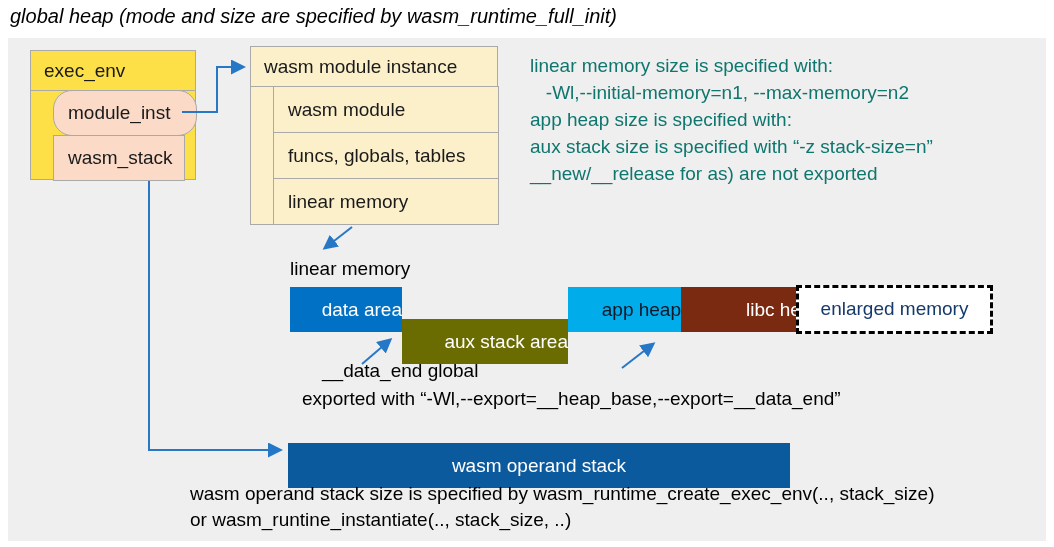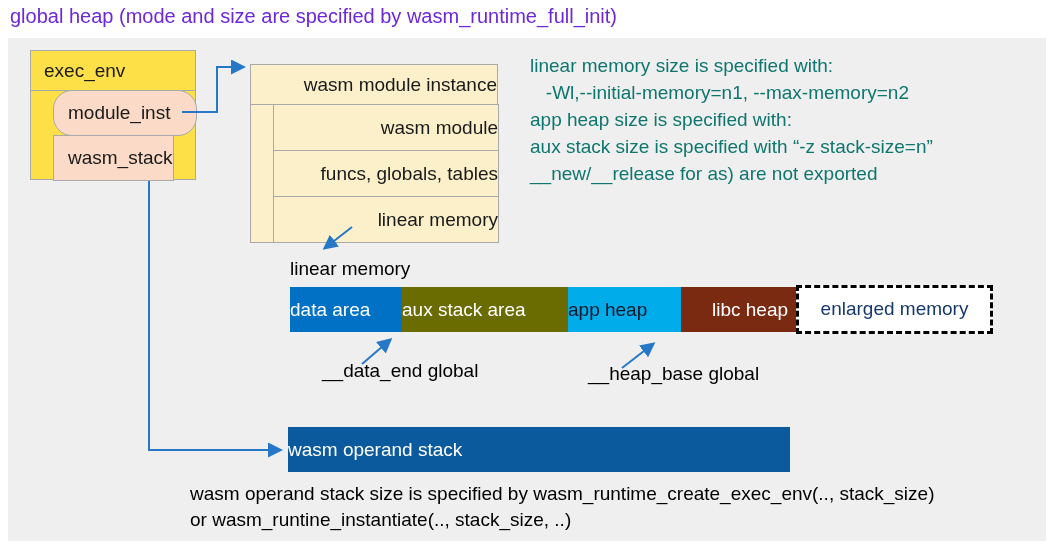--- a/index.html
+++ b/index.html
@@ -1,104 +1,104 @@
 <!DOCTYPE html>
 <html><head>
 <meta charset="utf-8">
 <style>
   html,body{margin:0;padding:0;background:#ffffff;}
   #canvas{
     position:relative;width:1054px;height:547px;background:#ffffff;
     font-family:"Liberation Sans", sans-serif;color:#1a1a1a;overflow:hidden;
   }
-  .page-title{position:absolute;left:10px;top:5px;font-size:20px;color:#6d28d9;white-space:pre;}
+  .page-title{position:absolute;left:10px;top:5px;font-size:20px;color:#000000;white-space:pre;font-style:italic;}
   .panel{position:absolute;left:8px;top:38px;width:1038px;height:503px;background:#efefef;}
 
   
   .struct{position:absolute;border:1px solid #a9a9a9;box-sizing:border-box;}
   .struct.pink{background:#fde047;}
   .struct.cream{background:#fcf0cb;}
   .struct-title{position:absolute;left:0;top:0;right:0;height:40px;line-height:40px;
     padding-left:13px;font-size:19px;border-bottom:1px solid #a9a9a9;box-sizing:border-box;white-space:nowrap;}
   .struct-row{position:absolute;border:1px solid #a9a9a9;box-sizing:border-box;
     font-size:19px;white-space:nowrap;padding-left:14px;}
   .pink .struct-row{background:#fbdbc8;}
   .cream .struct-row{background:#fcf0cb;}
 
   
   .notes-right{position:absolute;left:530px;top:52px;font-size:19px;color:#0f766e;}
   .notes-right .line{height:27px;line-height:27px;white-space:pre;}
 
   
   .lm-label{position:absolute;left:290px;top:258px;font-size:19px;color:#000;}
   .lm-bar{position:absolute;left:290px;top:287px;height:45px;}
-  .seg{position:absolute;top:0;height:45px;line-height:45px;text-align:left;
+  .seg{position:absolute;top:0;height:45px;line-height:45px;text-align:right;
     font-size:19px;white-space:nowrap;}
   .seg1{left:0;width:112px;}
   .seg2{left:112px;width:166px;}
   .seg3{left:278px;width:113px;}
   .seg4{left:391px;width:110px;}
   .enlarged{position:absolute;left:796px;top:285px;width:197px;height:49px;
     border:3px dashed #000;background:#ffffff;box-sizing:border-box;
     text-align:center;line-height:42px;font-size:19px;white-space:nowrap;}
 
   .ann{position:absolute;font-size:19px;color:#000;white-space:pre;}
   .ann-data-end{left:322px;top:360px;}
   .ann-heap-base{left:588px;top:363px;}
   .ann-export{left:302px;top:388px;}
 
   
-  .op-bar{position:absolute;left:288px;top:427px;width:502px;height:45px;
-    line-height:45px;font-size:19px;color:#fff;}
+  .op-bar{position:absolute;left:288px;top:443px;width:502px;height:45px;
+    text-align:center;line-height:45px;font-size:19px;color:#fff;}
   .notes-bottom{position:absolute;left:190px;top:481px;font-size:19px;color:#000;}
   .notes-bottom .line{height:26px;line-height:26px;white-space:pre;}
 
   .arrows{position:absolute;left:0;top:0;pointer-events:none;}
 </style>
 </head>
 <body>
 
 <div id="canvas">
 
   <div class="page-title">global heap (mode and size are specified by wasm_runtime_full_init)</div>
 
   <div class="panel"></div>
 
   <div class="struct pink" style="left:30px;top:50px;width:166px;height:130px;">
     <div class="struct-title">exec_env</div>
     <div class="struct-row" style="left:22px;top:39px;width:144px;height:46px;line-height:44px;border-radius:19px;">module_inst</div>
-    <div class="struct-row" style="left:22px;top:84px;width:121px;height:46px;line-height:44px;">wasm_stack</div>
+    <div class="struct-row" style="left:22px;top:84px;width:132px;height:46px;line-height:44px;">wasm_stack</div>
   </div>
 
-  <div class="struct cream" style="left:250px;top:64px;width:248px;height:179px;text-align:right;">
+  <div class="struct cream" style="left:250px;top:46px;width:248px;height:179px;">
     <div class="struct-title">wasm module instance</div>
     <div class="struct-row" style="left:22px;top:39px;width:226px;height:47px;line-height:45px;">wasm module</div>
     <div class="struct-row" style="left:22px;top:85px;width:226px;height:47px;line-height:45px;">funcs, globals, tables</div>
     <div class="struct-row" style="left:22px;top:131px;width:226px;height:47px;line-height:45px;">linear memory</div>
   </div>
 
   <div class="notes-right">
     <div class="line">linear memory size is specified with:</div>
     <div class="line">   -Wl,--initial-memory=n1, --max-memory=n2</div>
     <div class="line">app heap size is specified with:</div>
     <div class="line">aux stack size is specified with “-z stack-size=n”</div>
     <div class="line">__new/__release for as) are not exported</div>
   </div>
 
   <div class="lm-label">linear memory</div>
   <div class="lm-bar">
     <div class="seg seg1" style="background: rgb(0, 113, 197); color: rgb(255, 255, 255);">data area</div>
-    <div class="seg seg2" style="background: rgb(106, 107, 0); color: rgb(255, 255, 255);">aux stack area</div>
+    <div class="seg seg2" style="background: rgb(106, 107, 0); color: rgb(255, 255, 255); margin-top: 32px;">aux stack area</div>
     <div class="seg seg3" style="background: rgb(0, 172, 233); color: #0f172a;">app heap</div>
     <div class="seg seg4" style="background: rgb(123, 42, 18); color: rgb(255, 255, 255); padding-left: 31px;">libc heap</div>
   </div>
   <div class="enlarged" style="color: rgb(22, 57, 107);">enlarged memory</div>
 
   <div class="ann ann-data-end">__data_end global</div>
-  <div class="ann ann-heap-base">__heap_base global</div>
+  <div class="ann ann-export">exported with “-Wl,--export=__heap_base,--export=__data_end”</div>
 
   <div class="op-bar" style="background: rgb(12, 90, 158);">wasm operand stack</div>
 
   <div class="notes-bottom">
     <div class="line">wasm operand stack size is specified by wasm_runtime_create_exec_env(.., stack_size)</div>
     <div class="line">or wasm_runtine_instantiate(.., stack_size, ..)</div>
   </div>
 
   <svg class="arrows" width="1054" height="547" viewBox="0 0 1054 547">
     <defs>

